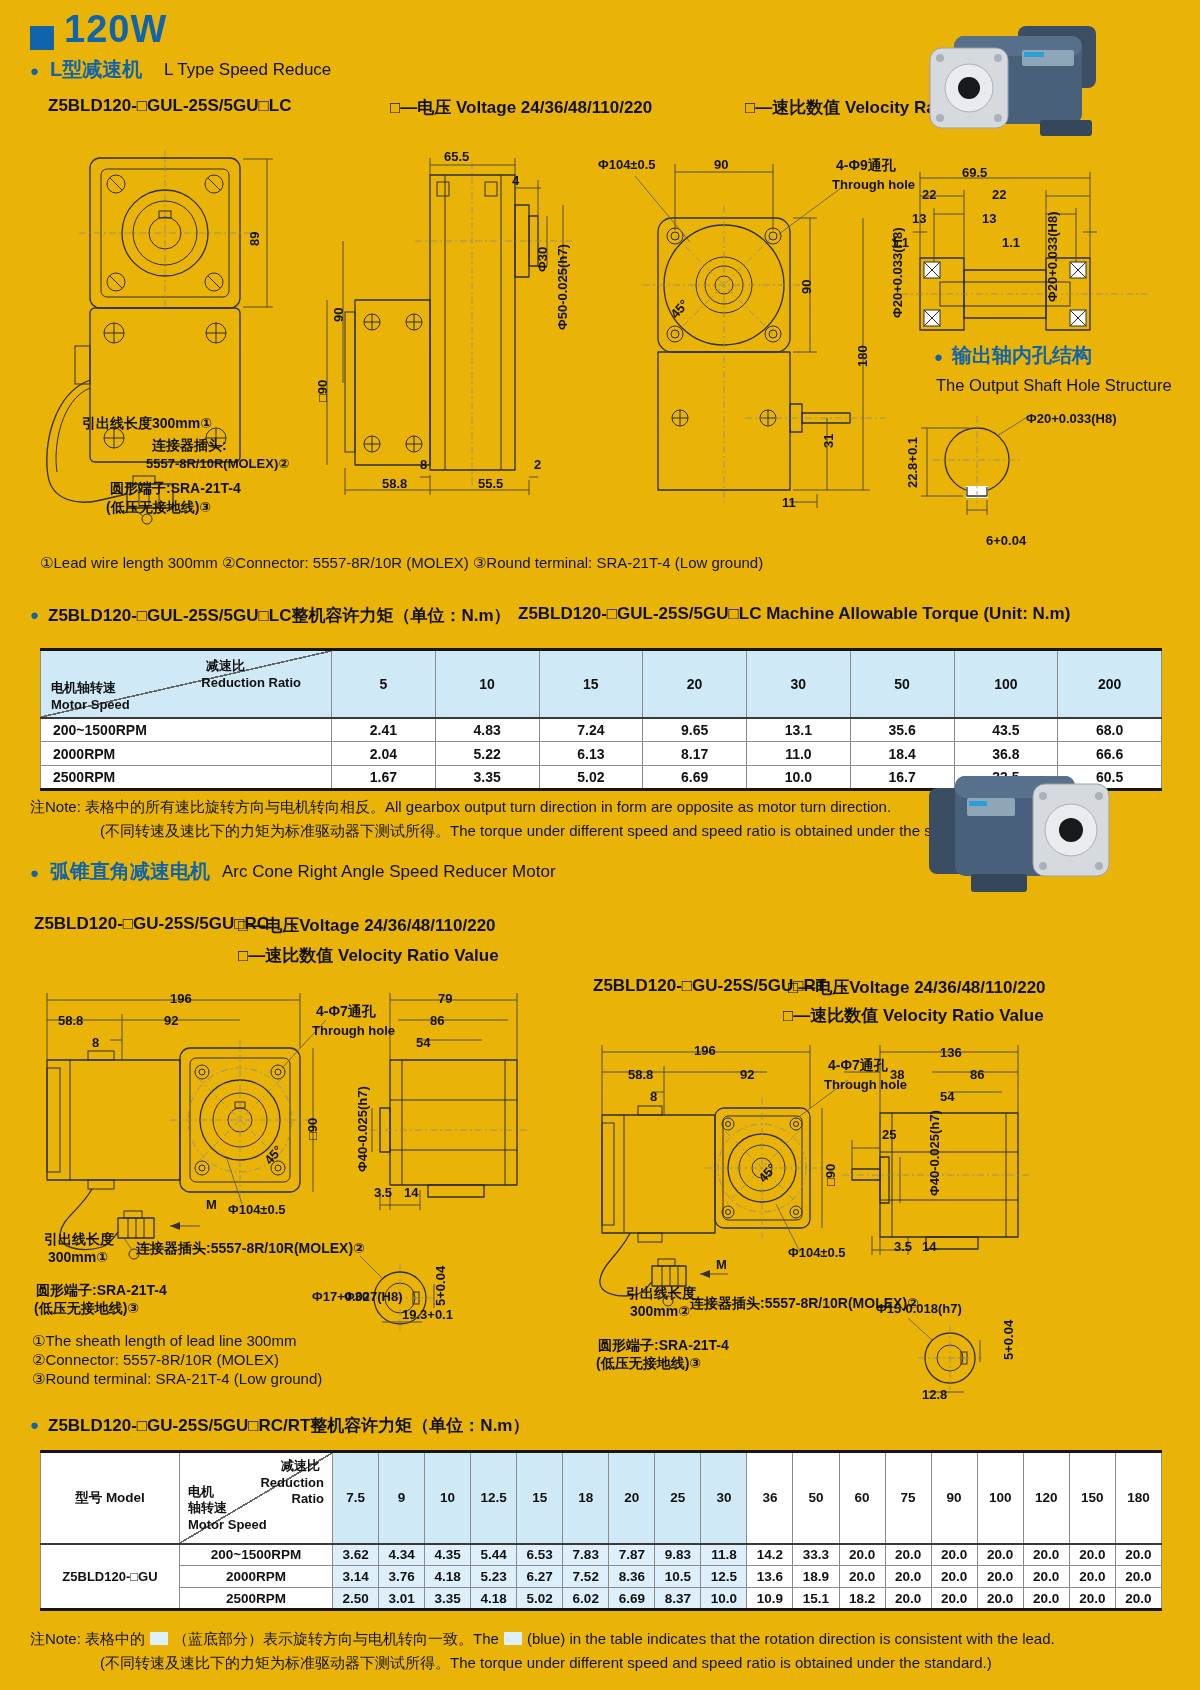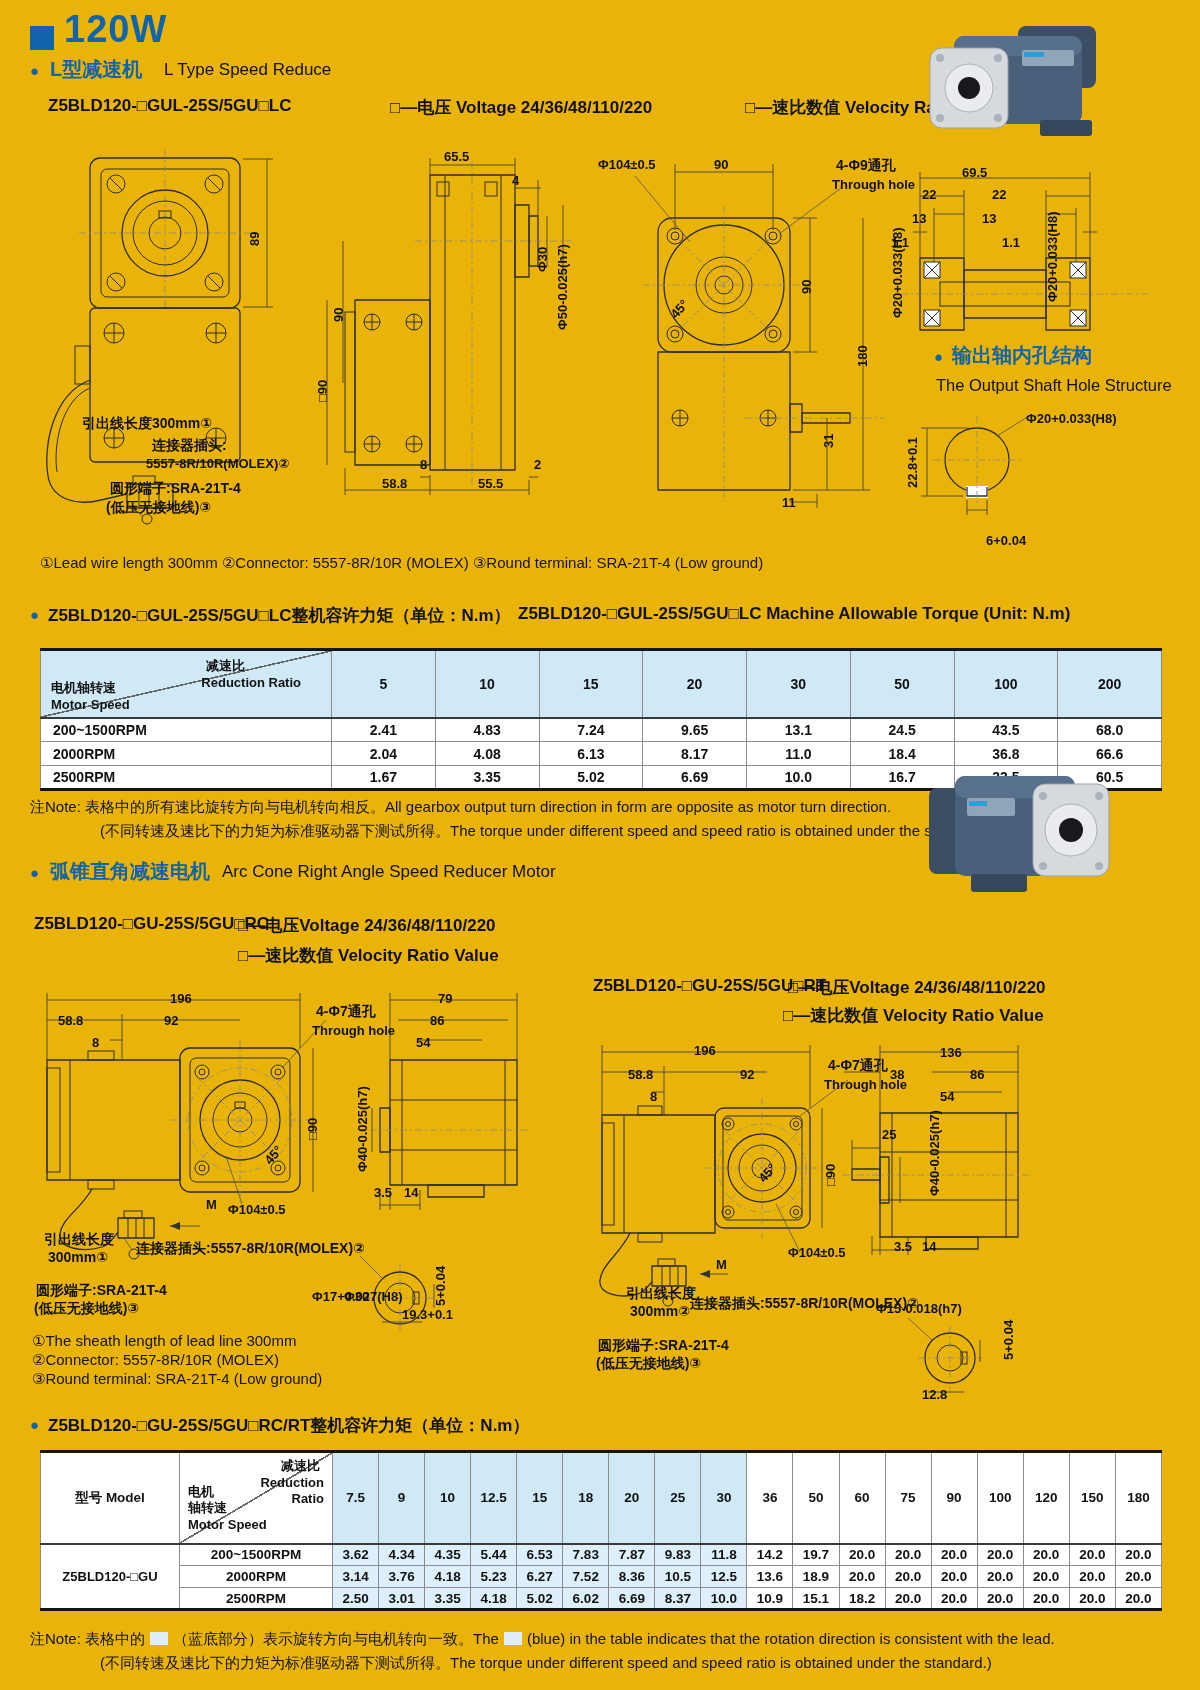--- a/index.html
+++ b/index.html
@@ -322,28 +322,28 @@
         </tr>
       </thead>
     <tbody>
         <tr>
           <td class="speedL">200~1500RPM</td>
           <td>2.41</td>
           <td>4.83</td>
           <td>7.24</td>
           <td>9.65</td>
           <td>13.1</td>
-          <td>24.5</td>
+          <td>35.6</td>
           <td>43.5</td>
           <td>68.0</td>
         </tr>
         <tr>
           <td class="speedL">2000RPM</td>
           <td>2.04</td>
-          <td>4.08</td>
+          <td>5.22</td>
           <td>6.13</td>
           <td>8.17</td>
           <td>11.0</td>
           <td>18.4</td>
           <td>36.8</td>
           <td>66.6</td>
         </tr>
         <tr>
           <td class="speedL">2500RPM</td>
           <td>1.67</td>
@@ -639,21 +639,21 @@
           <td class="hl">3.62</td>
           <td class="hl">4.34</td>
           <td class="hl">4.35</td>
           <td class="hl">5.44</td>
           <td class="hl">6.53</td>
           <td class="hl">7.83</td>
           <td class="hl">7.87</td>
           <td class="hl">9.83</td>
           <td class="hl">11.8</td>
           <td>14.2</td>
-          <td>19.7</td>
+          <td>33.3</td>
           <td>20.0</td>
           <td>20.0</td>
           <td>20.0</td>
           <td>20.0</td>
           <td>20.0</td>
           <td>20.0</td>
           <td>20.0</td>
         </tr>
         <tr>
           <td class="speedC">2000RPM</td>

